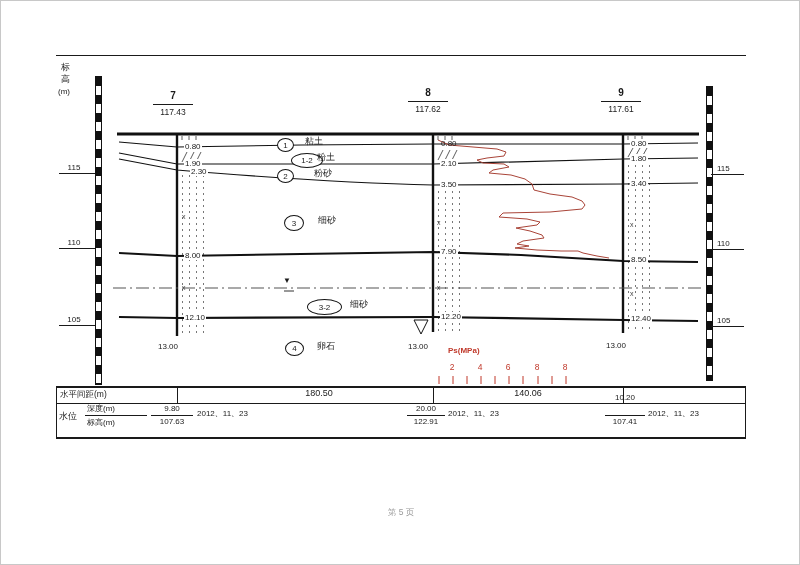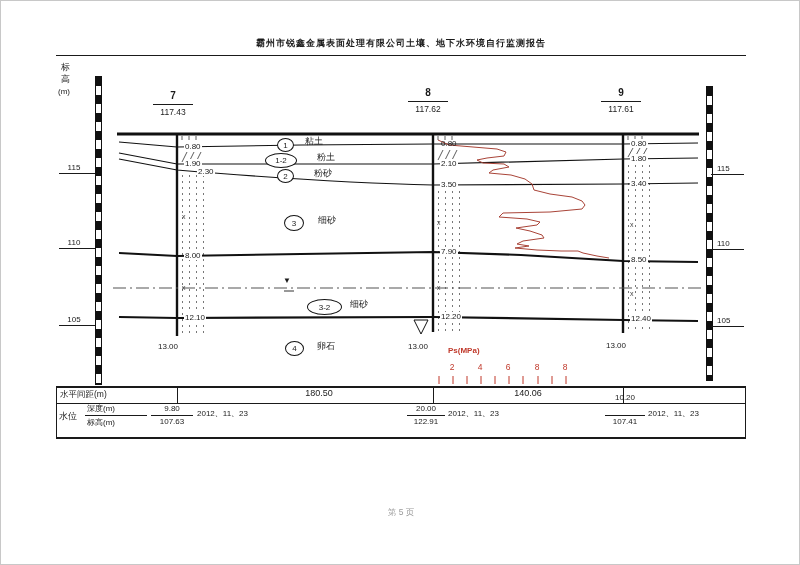--- a/index.html
+++ b/index.html
@@ -23,21 +23,20 @@
   .gray{color:#9a9a9a;}
   .xmark{position:absolute;font-size:7px;color:#444;z-index:2;}
   svg.overlay{position:absolute;left:0;top:0;z-index:1;}
   .z3{z-index:3;}
 </style>
 </head>
 <body>
 
 <div class="page">
 
-  <div class="t f9 b c" style="left:0;top:38px;width:800px;letter-spacing:1px">霸州市锐鑫金属表面处理有限公司土壤、地下水环境自行监测报告</div>
   <div class="hline" style="left:55px;top:54px;width:690px"></div>
 
   <div class="t f9" style="left:60px;top:62px">标</div>
   <div class="t f9" style="left:60px;top:74px">高</div>
   <div class="t f8" style="left:57px;top:87px">(m)</div>
 
   <div class="rod" style="left:94px;top:75px;height:307px"></div>
   <div class="rod" style="left:705px;top:85px;height:293px"></div>
 
   <div class="t f8 c" style="left:56px;top:163px;width:34px">115</div>
@@ -108,21 +107,21 @@
              L596,255 L608,257" stroke="#a94438" stroke-width="1" fill="none"></path>
 
     <g stroke="#c0392b" stroke-width="1">
       <path d="M438,375 V383 M452,375 V383 M466,375 V383 M480,375 V383 M494,375 V383
                M508,375 V383 M522,375 V383 M537,375 V383 M551,375 V383 M565,375 V383"></path>
     </g>
   </svg>
 
   <span class="depth" style="left:183px;top:141px">0.80</span>
   <span class="depth" style="left:183px;top:158px">1.90</span>
-  <span class="depth" style="left:196px;top:166px">2.30</span>
+  <span class="depth" style="left:189px;top:166px">2.30</span>
   <span class="depth" style="left:183px;top:250px">8.00</span>
   <span class="depth" style="left:183px;top:312px">12.10</span>
   <span class="depth nobg" style="left:156px;top:341px">13.00</span>
 
   <span class="depth nobg" style="left:439px;top:138px">0.80</span>
   <span class="depth" style="left:439px;top:158px">2.10</span>
   <span class="depth" style="left:439px;top:179px">3.50</span>
   <span class="depth" style="left:439px;top:246px">7.90</span>
   <span class="depth" style="left:439px;top:311px">12.20</span>
   <span class="depth nobg" style="left:406px;top:341px">13.00</span>
@@ -139,21 +138,21 @@
   <span class="xmark" style="left:436px;top:218px">x</span>
   <span class="xmark" style="left:436px;top:283px">x</span>
   <span class="xmark" style="left:629px;top:220px">x</span>
   <span class="xmark" style="left:629px;top:289px">x</span>
 
   <span class="t f8 z3" style="left:282px;top:276px">▼</span>
 
   <div class="circ" style="left:276px;top:137px;width:15px;height:12px">1</div>
   <div class="t f9 z3" style="left:304px;top:136px">粘土</div>
 
-  <div class="circ" style="left:264px;top:152px;width:30px;height:13px">1-2</div>
+  <div class="circ" style="left:290px;top:152px;width:30px;height:13px">1-2</div>
   <div class="t f9 z3" style="left:316px;top:152px">粉土</div>
 
   <div class="circ" style="left:276px;top:168px;width:15px;height:12px">2</div>
   <div class="t f9 z3" style="left:313px;top:168px">粉砂</div>
 
   <div class="circ" style="left:283px;top:214px;width:18px;height:14px">3</div>
   <div class="t f9 z3" style="left:317px;top:215px">细砂</div>
 
   <div class="circ" style="left:306px;top:298px;width:33px;height:14px">3-2</div>
   <div class="t f9 z3" style="left:349px;top:299px">细砂</div>

